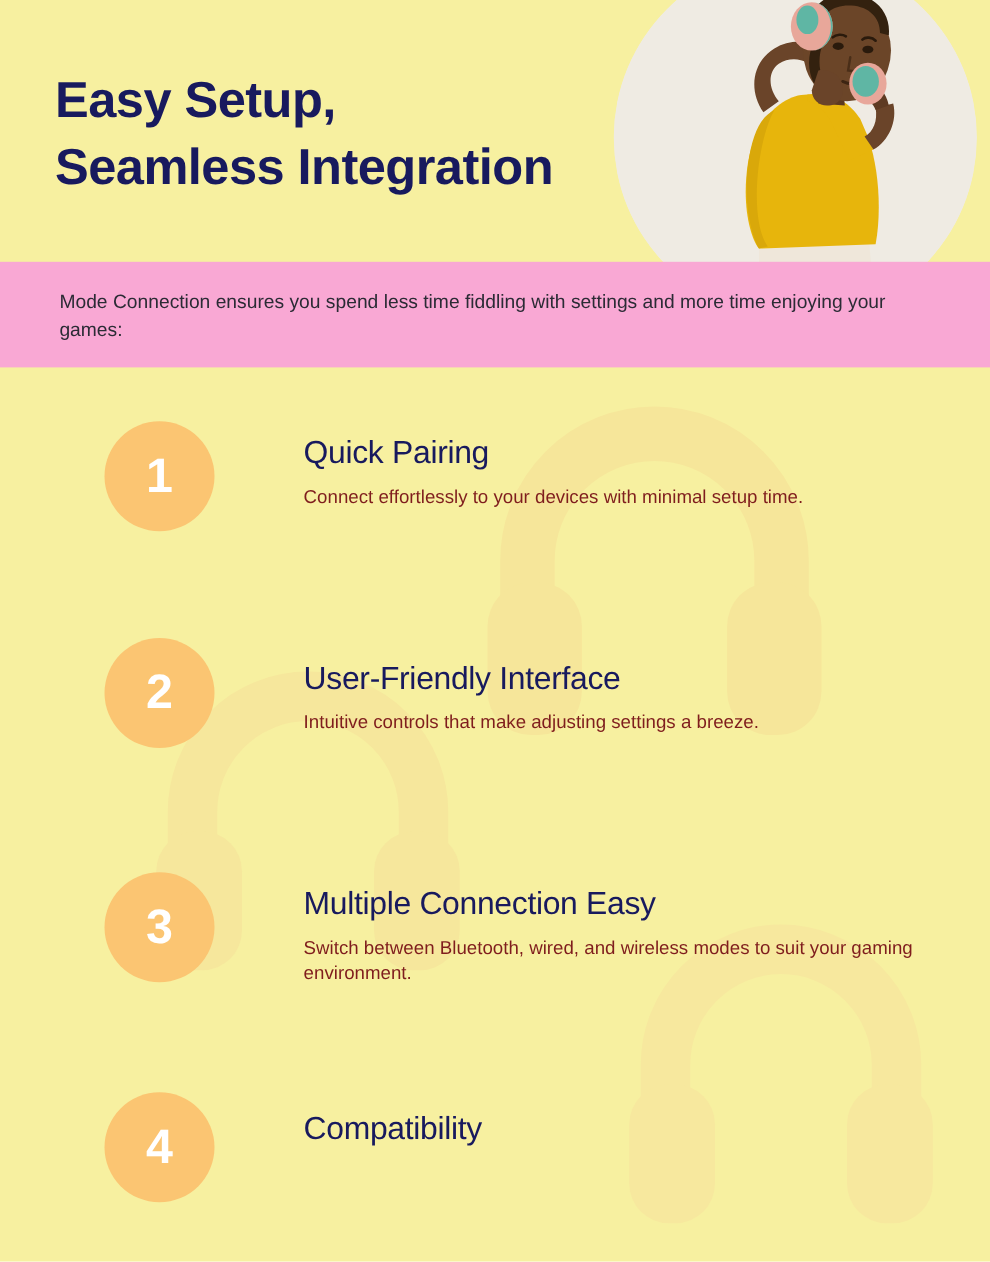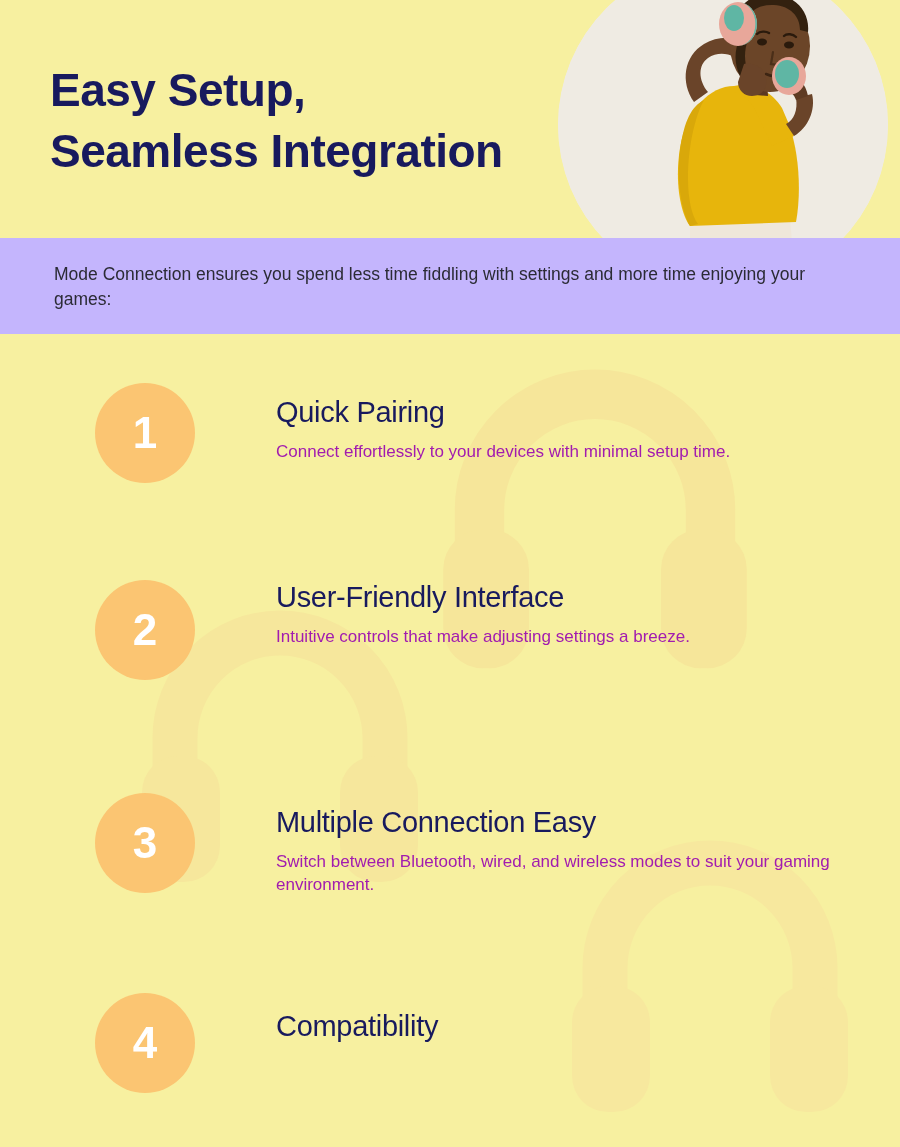--- a/index.html
+++ b/index.html
@@ -62,21 +62,21 @@
     background: #f0ece4;
   }
   .photo-wrap svg { display:block; width:100%; height:100%; }
 
   
   .banner {
     position: absolute;
     left: 0; top: 238px;
     width: 900px;
     height: 96px;
-    background: #c4b5fd;
+    background: #f9a8d4;
   }
   .banner-text {
     position: absolute;
     left: 54px;
     top: 24px;
     width: 800px;
     color: #2b2b35;
     font-size: 17.5px;
     line-height: 1.42;
     font-weight: 400;
@@ -116,21 +116,21 @@
   }
   .item-title {
     color: #181a5e;
     font-size: 29px;
     font-weight: 400;
     letter-spacing: -0.3px;
     line-height: 1.2;
     margin: 0 0 10px 0;
   }
   .item-desc {
-    color: #a21caf;
+    color: #7f1d1d;
     font-size: 17px;
     line-height: 1.38;
     margin: 0;
     font-weight: 400;
   }
 </style>
 </head>
 <body>
 
 <div class="poster">
@@ -241,21 +241,21 @@
     <div class="item" style="top:49px;">
       <div class="num-circle" style="top:0;">1</div>
       <div class="item-body" style="top:12px;">
         <h3 class="item-title">Quick Pairing</h3>
         <p class="item-desc">Connect effortlessly to your devices with minimal setup time.</p>
       </div>
     </div>
 
     <div class="item" style="top:246px;">
       <div class="num-circle" style="top:0;">2</div>
-      <div class="item-body" style="top:0;">
+      <div class="item-body" style="top:20px;">
         <h3 class="item-title">User-Friendly Interface</h3>
         <p class="item-desc">Intuitive controls that make adjusting settings a breeze.</p>
       </div>
     </div>
 
     <div class="item" style="top:459px;">
       <div class="num-circle" style="top:0;">3</div>
       <div class="item-body" style="top:12px;">
         <h3 class="item-title">Multiple Connection Easy</h3>
         <p class="item-desc">Switch between Bluetooth, wired, and wireless modes to suit your gaming environment.</p>

